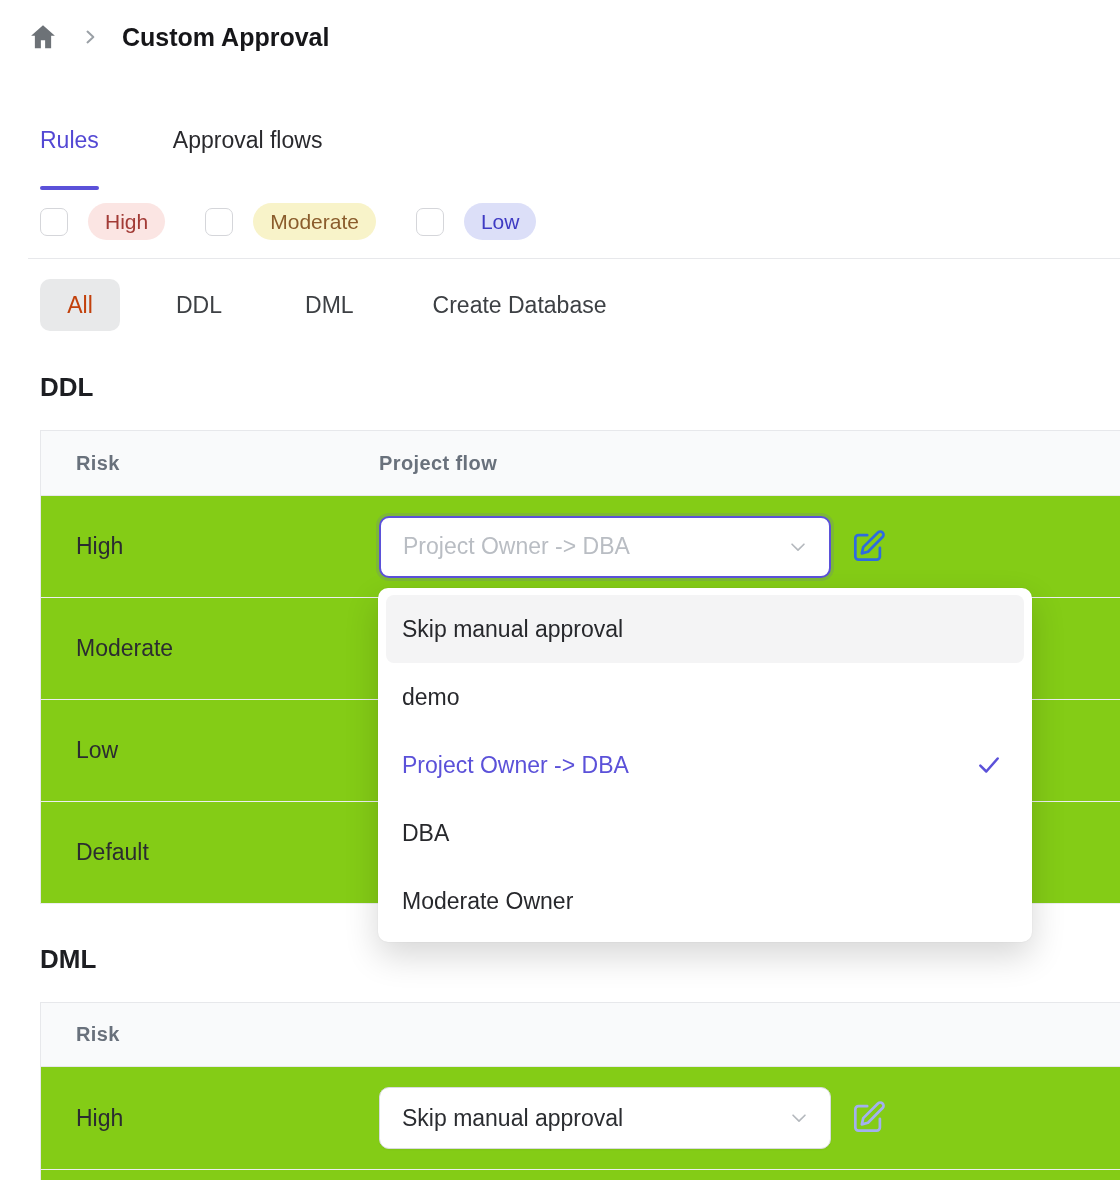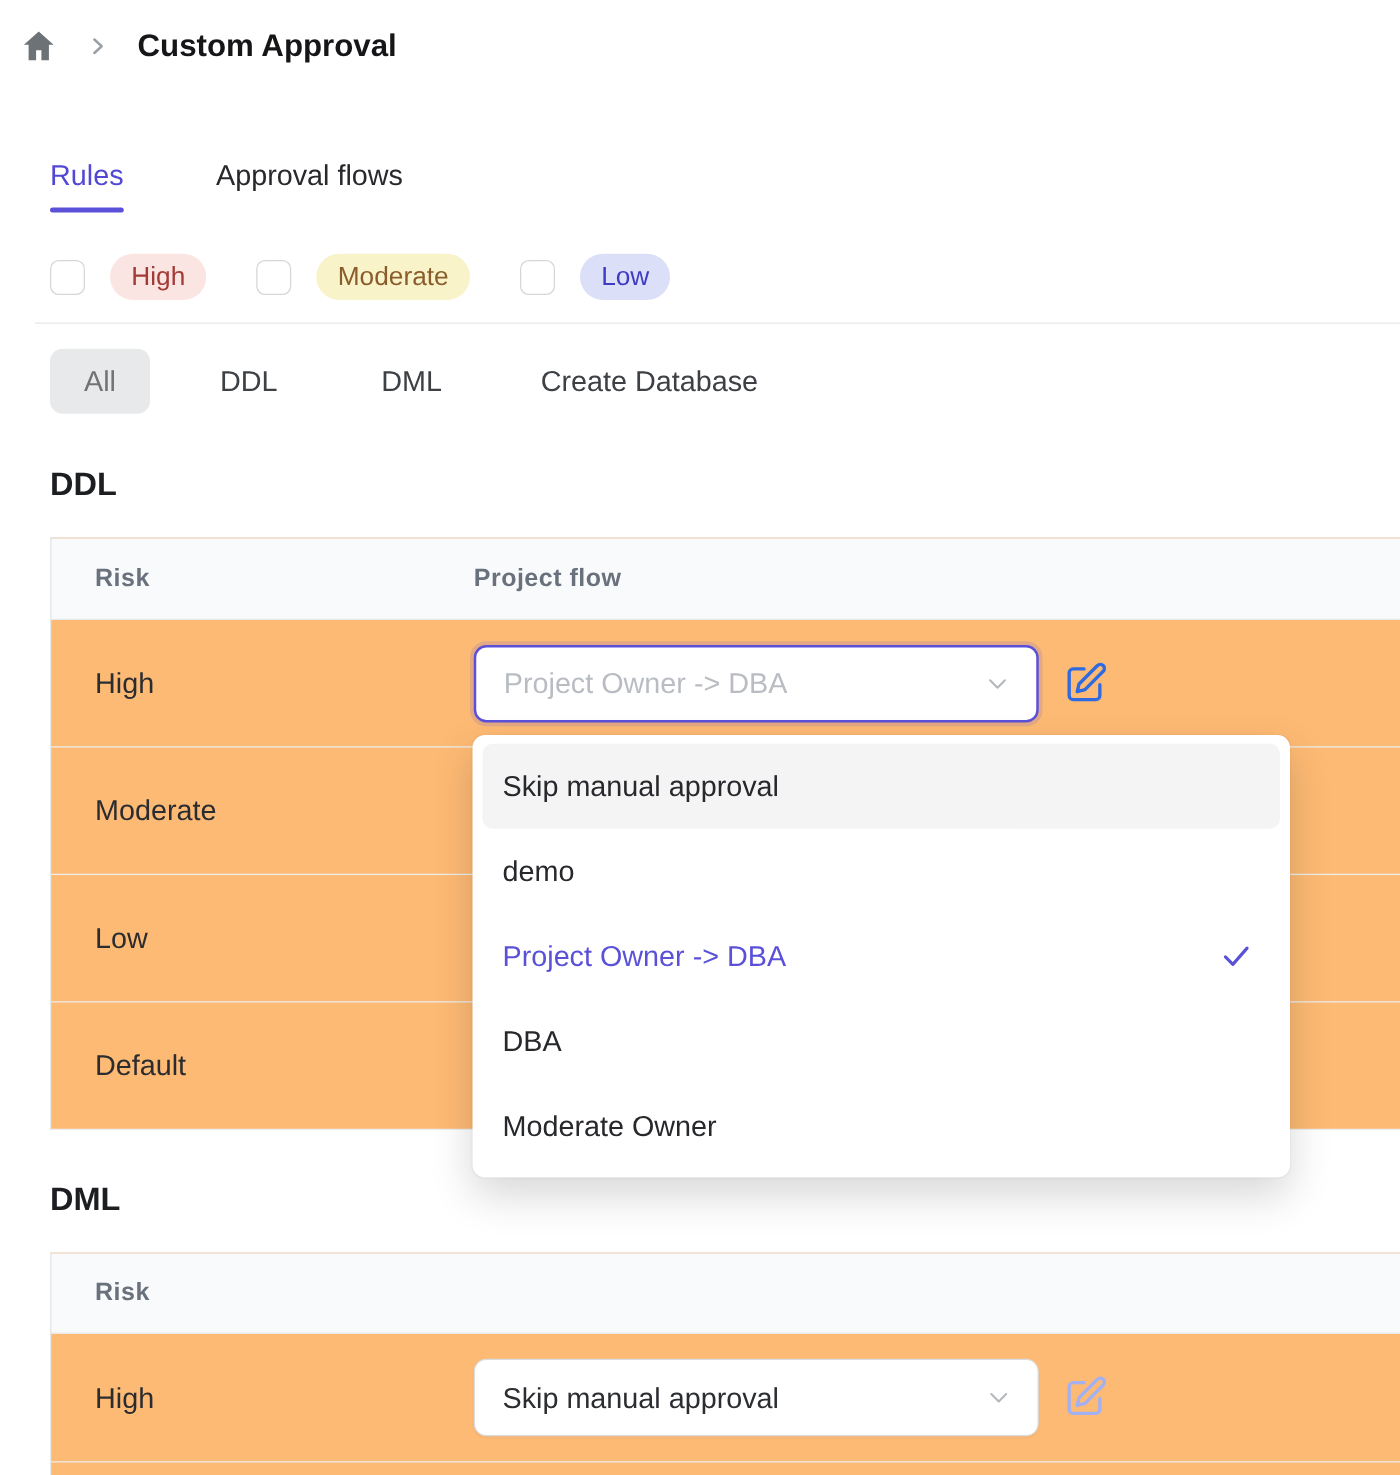--- a/index.html
+++ b/index.html
@@ -2,53 +2,53 @@
 <html><head>
 <meta charset="utf-8">
 <style>
   html,body{margin:0;padding:0;}
   body{
     width:1120px;height:1180px;position:relative;overflow:hidden;
     background:#ffffff;font-family:"Liberation Sans",sans-serif;
     -webkit-font-smoothing:antialiased;
   }
   
-  .breadcrumb{position:absolute;left:16px;top:22px;display:flex;align-items:center;}
+  .breadcrumb{position:absolute;left:28px;top:22px;display:flex;align-items:center;}
   .home-ic{width:30px;height:30px;color:#6d7277;display:block;}
   .crumb-chev{width:20px;height:20px;color:#9aa0a6;margin-left:22px;}
   .crumb-title{margin-left:22px;font-size:25px;font-weight:700;color:#161619;}
   
   .tabs{position:absolute;left:40px;top:127px;display:flex;font-size:23px;}
-  .tab{position:relative;padding-bottom:16px;cursor:pointer;}
+  .tab{position:relative;padding-bottom:36px;cursor:pointer;}
   .tab.active{color:#5348d4;}
   .tab.inactive{color:#29292d;margin-left:74px;}
   .tab.active::after{content:"";position:absolute;left:0;right:0;bottom:0;height:4px;border-radius:2px;background:#5b51d9;}
   
   .filters{position:absolute;left:40px;top:203px;display:flex;align-items:center;}
   .filter-group{display:flex;align-items:center;margin-right:40px;}
   .checkbox{width:28px;height:28px;border:1.5px solid #d5d6da;border-radius:7px;background:#fff;box-sizing:border-box;}
   .badge{margin-left:20px;padding:5px 17px;border-radius:19px;font-size:21px;line-height:27px;}
   .badge.high{background:#fbe5e3;color:#a23b36;}
   .badge.moderate{background:#f8f3c9;color:#8a5c2c;}
   .badge.low{background:#dcdff8;color:#3f3bc3;}
   
   .divider{position:absolute;left:28px;right:0;top:258px;height:1px;background:#e7e8eb;}
   
   .cats{position:absolute;left:40px;top:279px;height:52px;display:flex;align-items:center;font-size:23px;color:#3d4044;}
-  .cat-pill{width:80px;height:52px;border-radius:10px;background:#e8e9ea;display:flex;align-items:center;justify-content:center;color:#737373;}
+  .cat-pill{width:80px;height:52px;border-radius:10px;background:#e8e9ea;display:flex;align-items:center;justify-content:center;color:#c2410c;}
   .cat{cursor:pointer;}
   .cat.ddl{margin-left:56px;}
   .cat.dml{margin-left:83px;}
   .cat.create{margin-left:79px;}
   
   .sec-title{position:absolute;left:40px;font-size:26px;font-weight:700;color:#1d1e22;}
   .sec-title.ddl{top:372px;}
   .sec-title.dml{top:944px;}
   
-  .table{position:absolute;left:40px;width:1080px;border-left:1px solid #e7e8eb;border-top:1px solid #e7e8eb;box-sizing:border-box;background:#fdba74;}
+  .table{position:absolute;left:40px;width:1080px;border-left:1px solid #e7e8eb;border-top:1px solid #e7e8eb;box-sizing:border-box;background:#84cc16;}
   .table.ddl{top:430px;}
   .table.dml{top:1002px;height:178px;}
   .thead{height:65px;background:#f9fafb;border-bottom:1px solid #e7e8eb;display:flex;align-items:center;
          font-size:20px;font-weight:700;color:#69717c;letter-spacing:0.4px;box-sizing:border-box;}
   .table.dml .thead{height:64px;}
   .col-risk{width:338px;padding-left:35px;box-sizing:border-box;flex:0 0 338px;}
   .tr{height:102px;border-bottom:1px solid #eceef0;display:flex;align-items:center;font-size:23px;color:#2b2c30;box-sizing:border-box;}
   .table.dml .tr{height:103px;}
   
   .select{width:452px;height:62px;border-radius:10px;background:#fff;display:flex;align-items:center;

